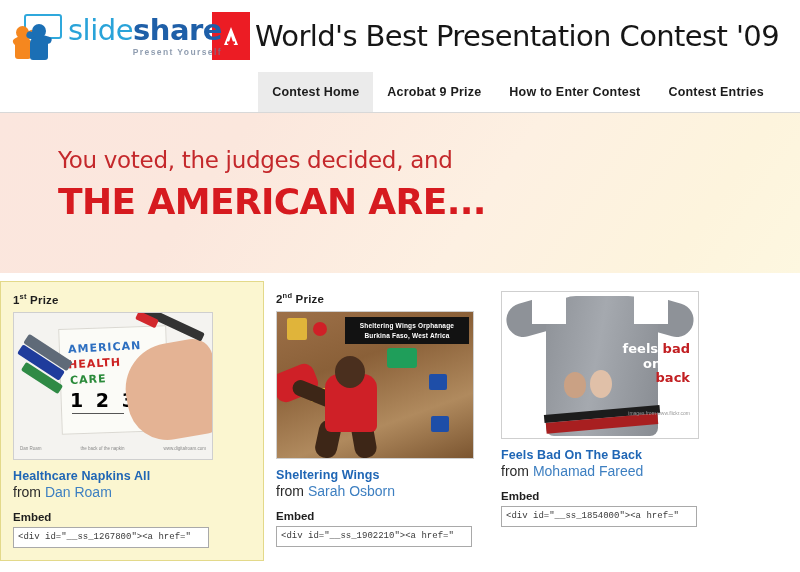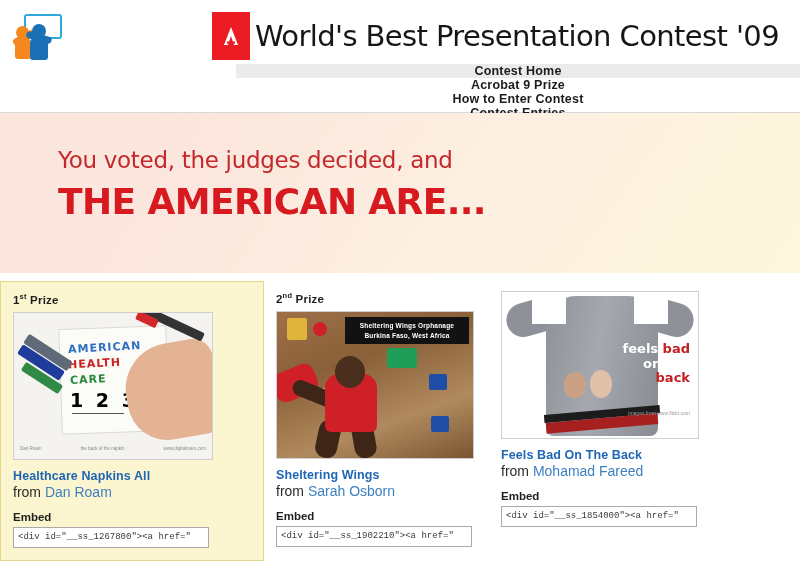--- a/index.html
+++ b/index.html
@@ -104,21 +104,20 @@
 
   
   #nav {
     height: 40px;
     display: flex;
     align-items: stretch;
     justify-content: center;
     background: #ffffff;
     gap: 0px;
     padding-left: 236px;
-    flex-direction: column;
   }
   .nav-tab {
     display: flex; align-items: center; justify-content: center;
     padding: 0 14px;
     font-size: 12.5px; font-weight: 700;
     color: #1c1c1c; cursor: pointer;
     letter-spacing: .2px;
     white-space: nowrap;
   }
   .nav-tab.active { background: #ebebeb; }
@@ -331,20 +330,26 @@
   <div id="ss-logo">
     <div class="ss-mark">
       <div class="ss-board"></div>
       <div class="ss-arm-o"></div>
       <div class="ss-person-o"></div>
       <div class="ss-body-o"></div>
       <div class="ss-arm-b"></div>
       <div class="ss-person-b"></div>
       <div class="ss-body-b"></div>
     </div>
+    <div class="ss-wordmark">
+      <div>
+        <span class="ss-word ss-slide">slide</span><span class="ss-word ss-share">share</span>
+      </div>
+      <div class="ss-tagline">Present Yourself</div>
+    </div>
   </div>
 
   <div id="adobe-logo">
     <svg width="24" height="24" viewBox="0 0 24 24" aria-hidden="true">
       <polygon points="12,3 5,21 9,21 12,12 15,21 19,21" fill="#ffffff"></polygon>
       <rect x="8" y="17.5" width="8" height="2.2" fill="#ec1c24"></rect>
     </svg>
   </div>
 
   <div id="contest-title">World's Best Presentation Contest '09</div>

